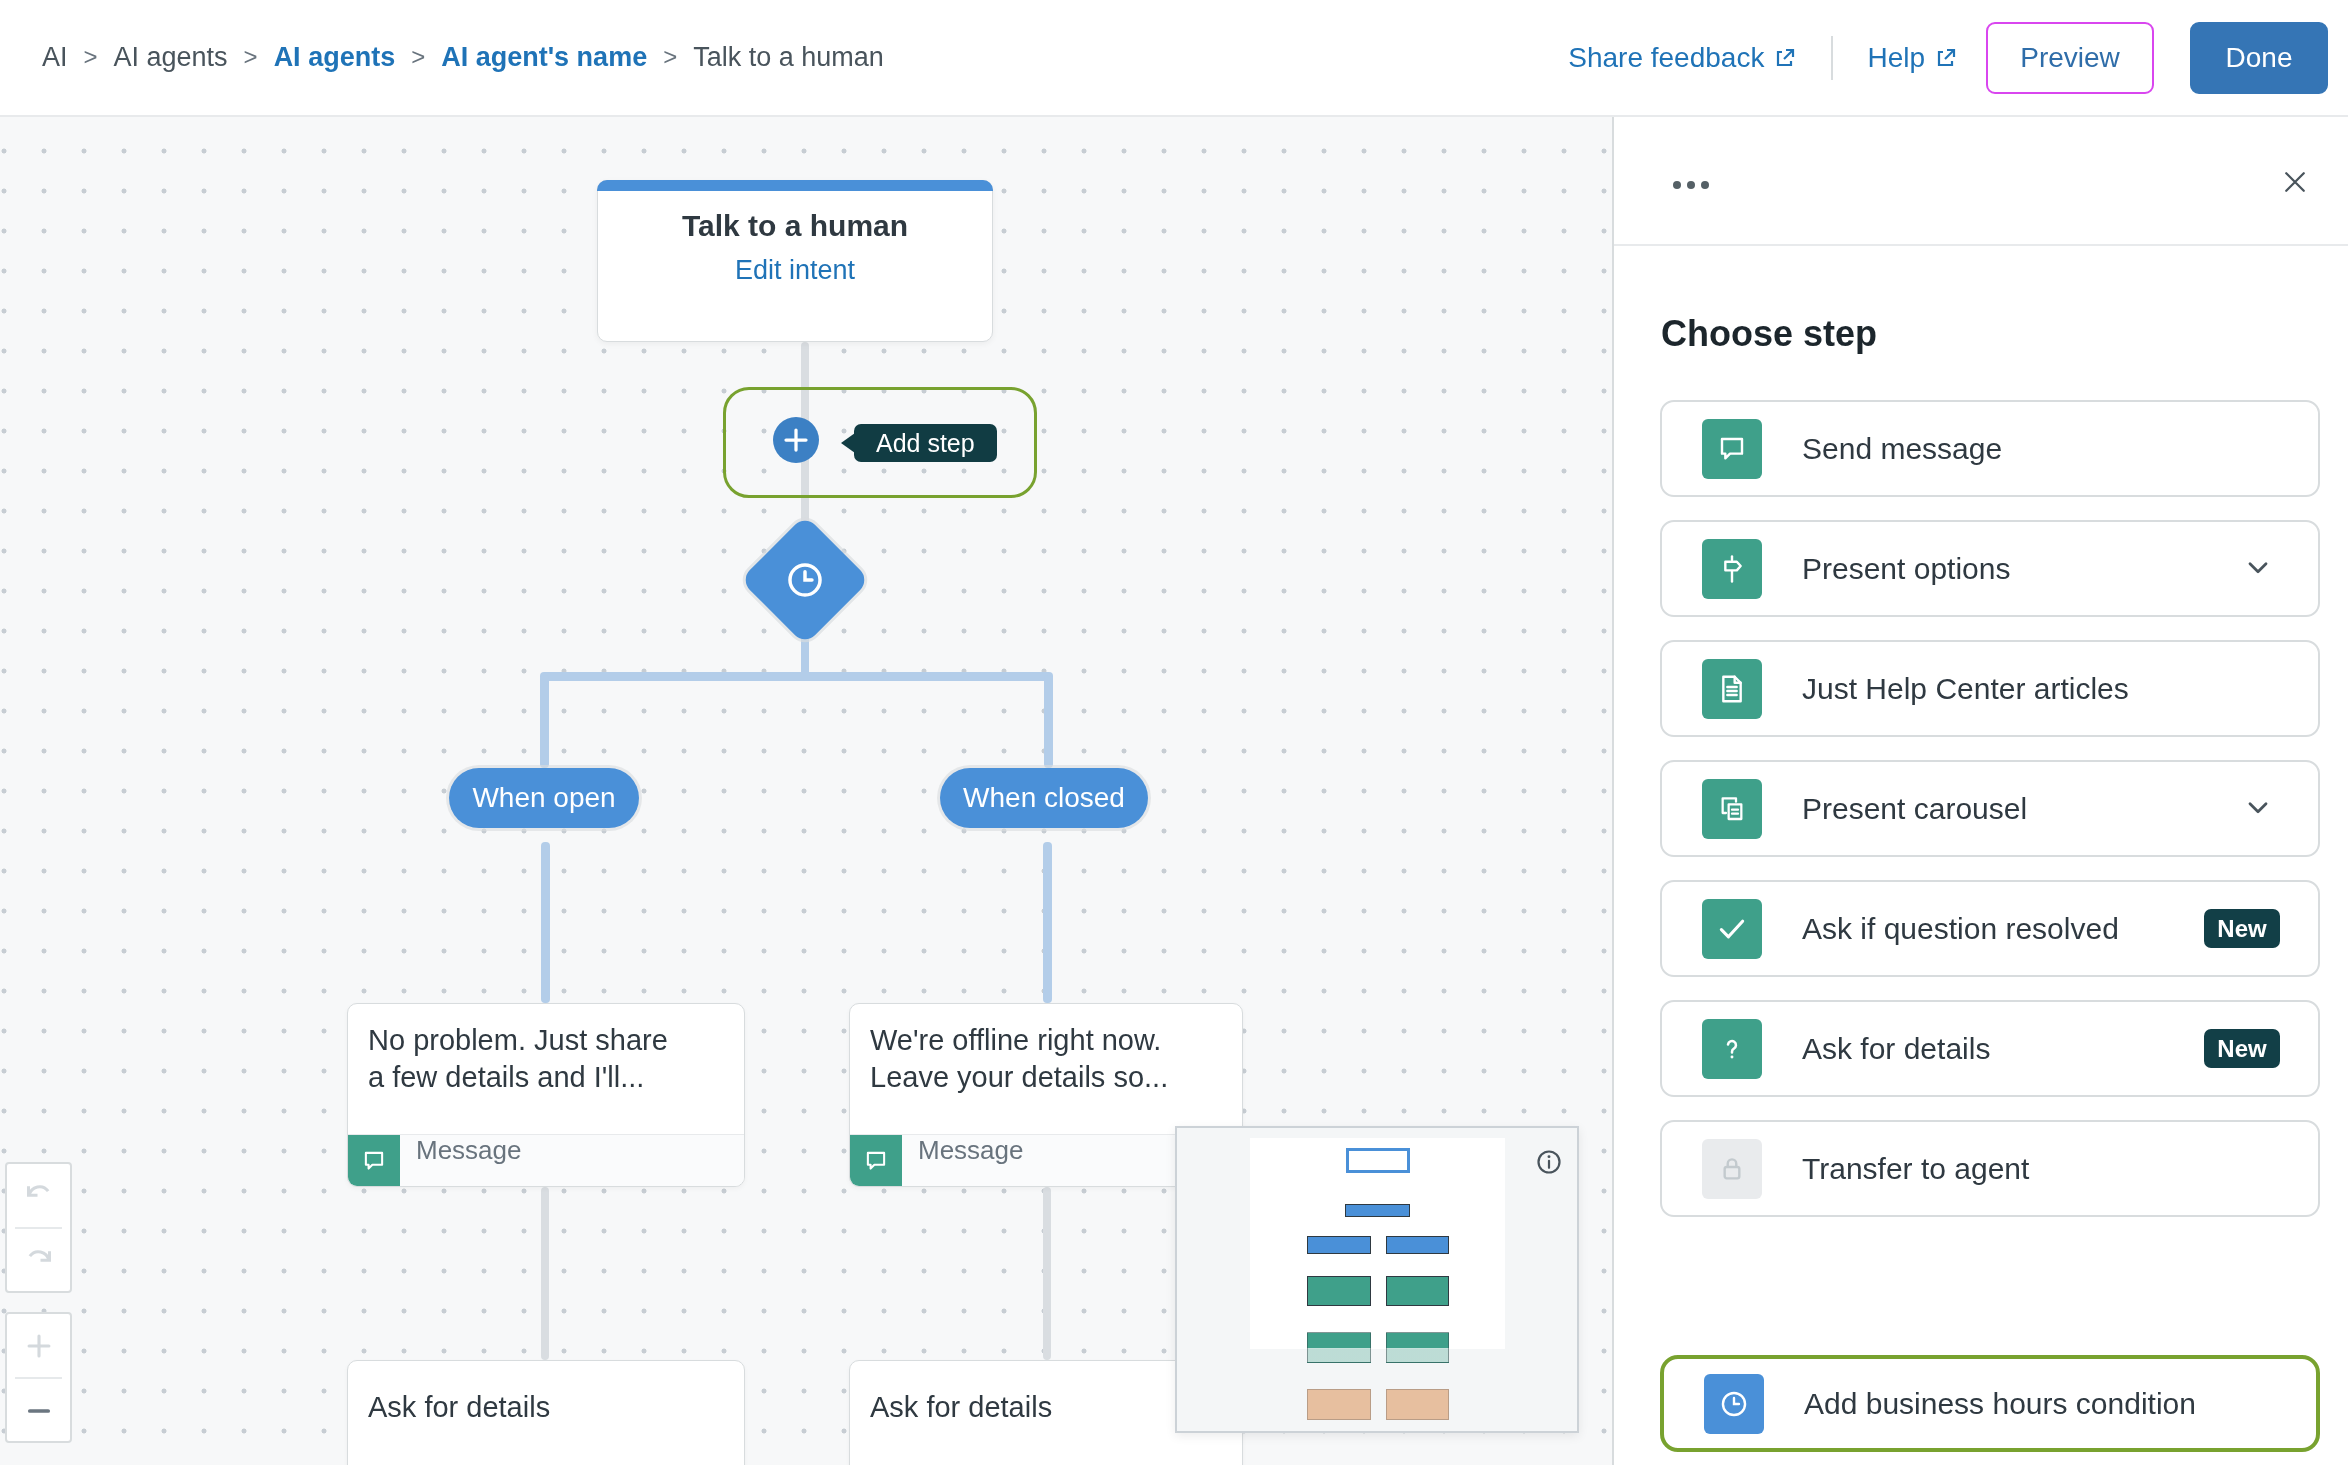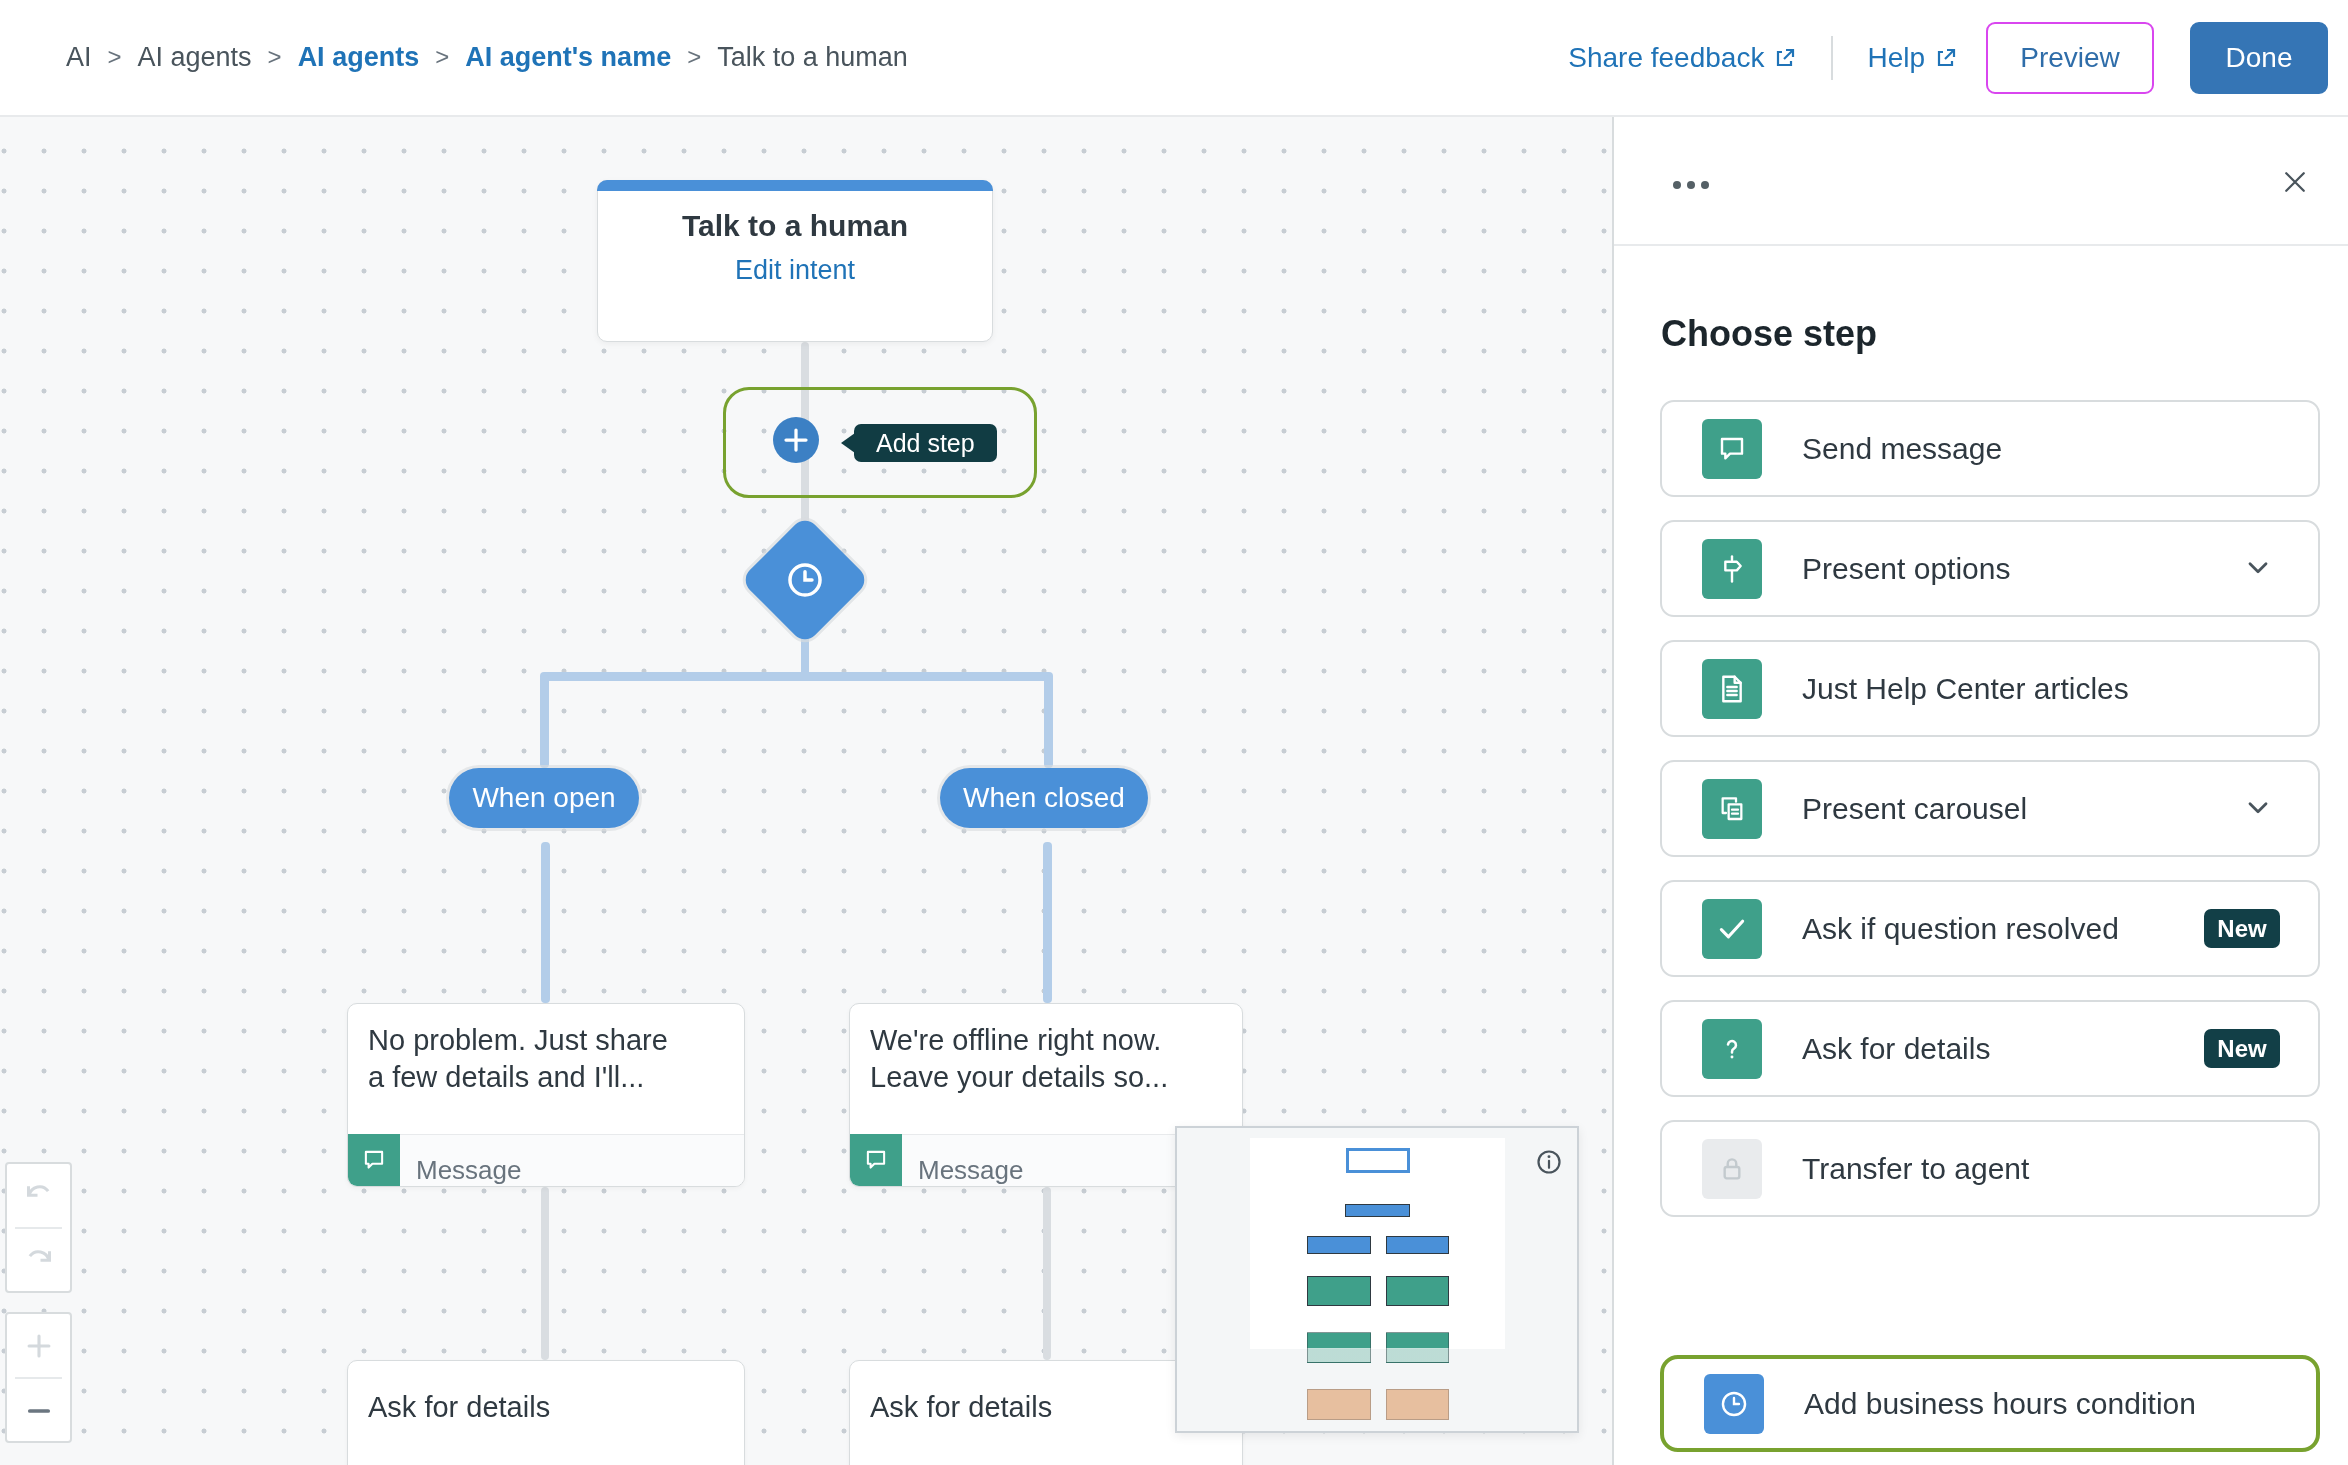--- a/index.html
+++ b/index.html
@@ -3,21 +3,21 @@
 <meta charset="utf-8">
 <style>
   * { margin:0; padding:0; box-sizing:border-box; }
   html,body { width:2348px; height:1465px; }
   body { font-family:"Liberation Sans", sans-serif; background:#fff; color:#2f3941; overflow:hidden; }
   .app { position:relative; width:2348px; height:1465px; background:#fff; }
 
   
   .topbar { position:absolute; left:0; top:0; width:2348px; height:117px; background:#fff;
             border-bottom:2px solid #e8eaec; display:flex; align-items:center; justify-content:space-between; z-index:30; }
-  .crumbs { display:flex; align-items:center; gap:16px; padding-left:66px; font-size:27px; color:#49545c; }
+  .crumbs { display:flex; align-items:center; gap:16px; padding-left:42px; font-size:27px; color:#49545c; }
   .crumb { white-space:nowrap; }
   .crumb.link { color:#1f73b7; font-weight:700; cursor:pointer; }
   .crumb-sep { color:#68737d; font-size:24px; transform:translateY(-1px); }
   .top-actions { display:flex; align-items:center; gap:28px; padding-right:20px; }
   .text-link { display:flex; align-items:center; gap:9px; color:#1f73b7; font-size:28px; cursor:pointer; }
   .vsep { width:2px; height:44px; background:#d8dcde; margin:0 6px; }
   .btn { height:72px; border-radius:9px; font-size:28px; display:flex; align-items:center; justify-content:center; cursor:pointer; }
   .btn-outline { width:168px; border:2px solid #d946ef; color:#2f6da9; background:#fff; margin-right:8px; }
   .btn-primary { width:138px; background:#3575b5; color:#fff; border:2px solid #3575b5; }
 
@@ -48,21 +48,21 @@
 
   .pill { position:absolute; top:651px; height:60px; border-radius:38px; background:#4a90d8; color:#fff; font-size:28px;
           display:flex; align-items:center; justify-content:center; box-shadow:0 0 0 3px rgba(216,220,222,.6); cursor:pointer; }
   .pill-open { left:449px; width:190px; }
   .pill-closed { left:940px; width:208px; }
 
   .msg-card { position:absolute; top:886px; width:398px; height:184px; background:#fff; border:1px solid #d8dcde; border-radius:10px;
               box-shadow:0 2px 5px rgba(0,0,0,.04); overflow:hidden; cursor:pointer; }
   .msg-card .body { padding:18px 20px 0 20px; font-size:29px; line-height:37px; color:#2f3941; }
   .msg-card .foot { position:absolute; left:0; right:0; bottom:0; height:52px; border-top:1px solid #e8eaec; background:#fafbfc;
-                    display:flex; align-items:flex-end; }
+                    display:flex; align-items:flex-start; }
   .msg-card .foot .type-icon { width:52px; height:52px; background:#3fa08a; display:flex; align-items:center; justify-content:center; flex:none; }
   .msg-card .foot .type-label { margin-left:16px; font-size:26px; color:#68737d; }
 
   .ask-card { position:absolute; top:1243px; width:398px; height:170px; background:#fff; border:1px solid #d8dcde;
               border-radius:10px 10px 0 0; box-shadow:0 2px 5px rgba(0,0,0,.04); cursor:pointer; }
   .ask-card .body { padding:30px 20px 0 20px; font-size:29px; color:#2f3941; }
 
   .ctrl-box { position:absolute; left:5px; width:67px; height:131px; background:#fff; border:2px solid #d8dcde; border-radius:4px; }
   .ctrl-box .half { height:63px; display:flex; align-items:center; justify-content:center; cursor:pointer; }
   .ctrl-box .div { height:2px; background:#e6e9eb; margin:0 8px; }

